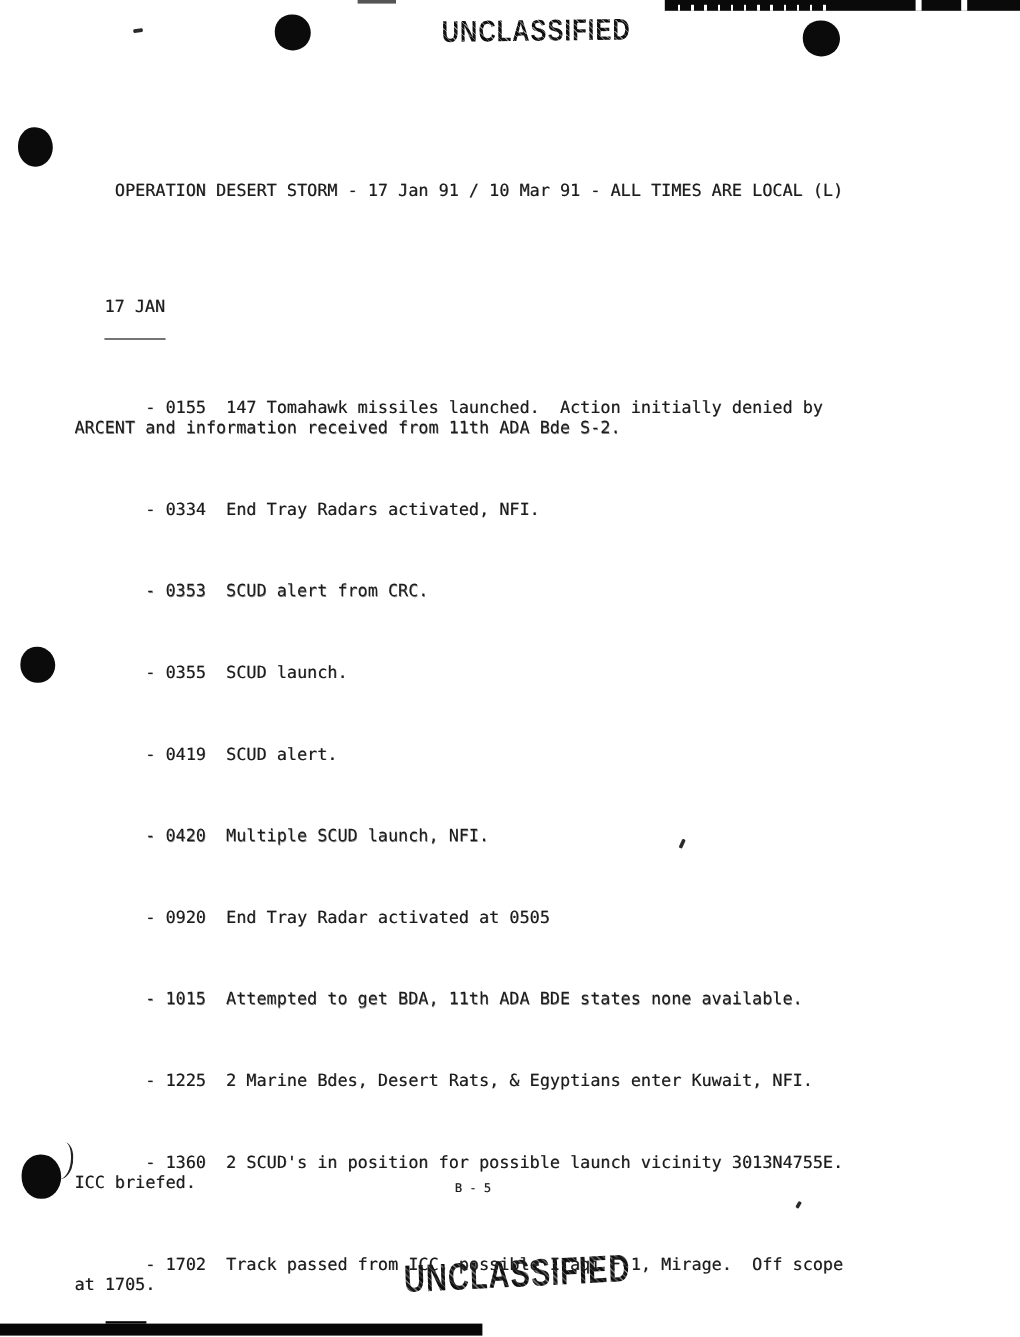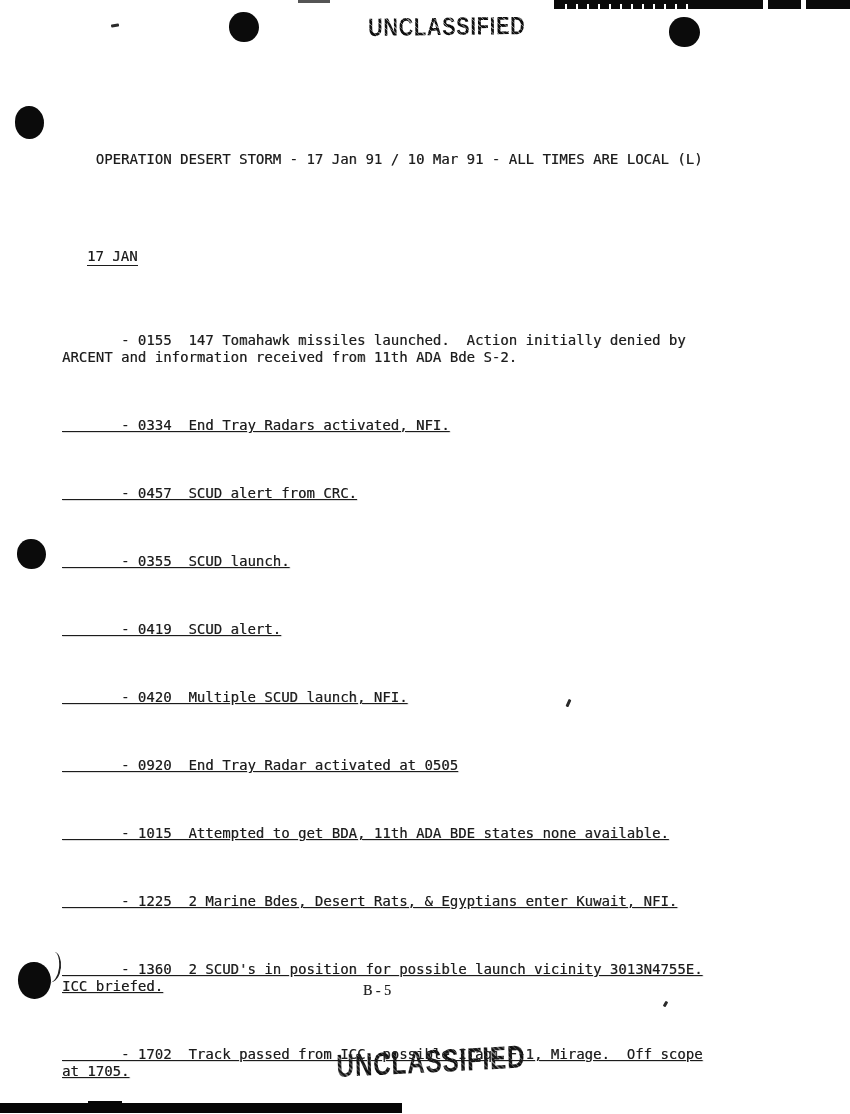--- a/index.html
+++ b/index.html
@@ -14,23 +14,23 @@
   
   .body-text {
     position:absolute; left:62px; top:117px; width:760px;
     font-size:14px; line-height:17px;
     white-space:pre;
     text-shadow:0.4px 0.3px 0 rgba(28,28,28,0.55);
   }
   .block { margin:0; }
   .mt-heading { margin-top:29px; }
   .mt-first   { margin-top:16px; }
-  .mt-entry   { margin-top:17px;text-decoration:underline; }
+  .mt-entry   { margin-top:17px; }
   .heading { padding-left:25px; }
-  .heading span { border-bottom:1.6px solid #1c1c1c; padding-bottom:1px; }
+  .heading span { border-bottom:1.6px solid #1c1c1c; padding-bottom:18px; }
   
   .stamp {
     position:absolute;
     font-family:"Liberation Sans","DejaVu Sans",sans-serif;
     font-weight:bold; color:#1b1b1b; letter-spacing:1px;
     white-space:nowrap;
   }
   @supports ((-webkit-background-clip:text) or (background-clip:text)) {
     .stamp {
       background:repeating-linear-gradient(37deg,#0e0e0e 0 3px,#5a5a5a 3px 4px,#151515 4px 7px,#828282 7px 8px);
@@ -40,24 +40,23 @@
   .stamp-top {
     left:368px; top:13px; font-size:25px;
     transform:scaleX(0.80) rotate(-0.6deg); transform-origin:left top;
   }
   .stamp-bottom {
     left:336px; top:1048px; font-size:32px;
     transform:scaleX(0.76) rotate(-2.2deg); transform-origin:left top;
   }
   
   .page-number {
-    position:absolute; left:363px; top:982px;
-    font-size:14px; line-height:17px;
+    position:absolute; left:379px; top:982px;
+    font-size:10px; line-height:17px;
     text-shadow:0.4px 0.3px 0 rgba(28,28,28,0.55);
-    font-family:Liberation Serif, serif;
   }
   
   .dot { position:absolute; background:#0b0b0b; border-radius:48% 52% 50% 50%; }
   .dot-a { left:229px; top:12px;  width:30px; height:30px; }
   .dot-b { left:669px; top:17px;  width:31px; height:30px; }
   .dot-c { left:15px;  top:106px; width:29px; height:33px; }
   .dot-d { left:17px;  top:539px; width:29px; height:30px; }
   .dot-e { left:18px;  top:962px; width:33px; height:37px; }
   
   .top-bar { position:absolute; left:554px; top:0; width:296px; height:9px; background:#0a0a0a; }
@@ -107,21 +106,21 @@
   <div class="stamp stamp-bottom">UNCLASSIFIED</div>
 
   <div class="body-text">
     <div class="block">    OPERATION DESERT STORM - 17 Jan 91 / 10 Mar 91 - ALL TIMES ARE LOCAL (L)</div>
 
     <div class="block heading mt-heading"><span>17 JAN</span></div>
 
     <div class="block mt-first">       - 0155  147 Tomahawk missiles launched.  Action initially denied by
 ARCENT and information received from 11th ADA Bde S-2.</div>
     <div class="block mt-entry">       - 0334  End Tray Radars activated, NFI.</div>
-    <div class="block mt-entry">       - 0457  SCUD alert from CRC.</div>
+    <div class="block mt-entry">       - 0353  SCUD alert from CRC.</div>
     <div class="block mt-entry">       - 0355  SCUD launch.</div>
     <div class="block mt-entry">       - 0419  SCUD alert.</div>
     <div class="block mt-entry">       - 0420  Multiple SCUD launch, NFI.</div>
     <div class="block mt-entry">       - 0920  End Tray Radar activated at 0505</div>
     <div class="block mt-entry">       - 1015  Attempted to get BDA, 11th ADA BDE states none available.</div>
     <div class="block mt-entry">       - 1225  2 Marine Bdes, Desert Rats, &amp; Egyptians enter Kuwait, NFI.</div>
     <div class="block mt-entry">       - 1360  2 SCUD's in position for possible launch vicinity 3013N4755E.
 ICC briefed.</div>
     <div class="block mt-entry">       - 1702  Track passed from ICC, possible Iraqi F-1, Mirage.  Off scope
 at 1705.</div>

